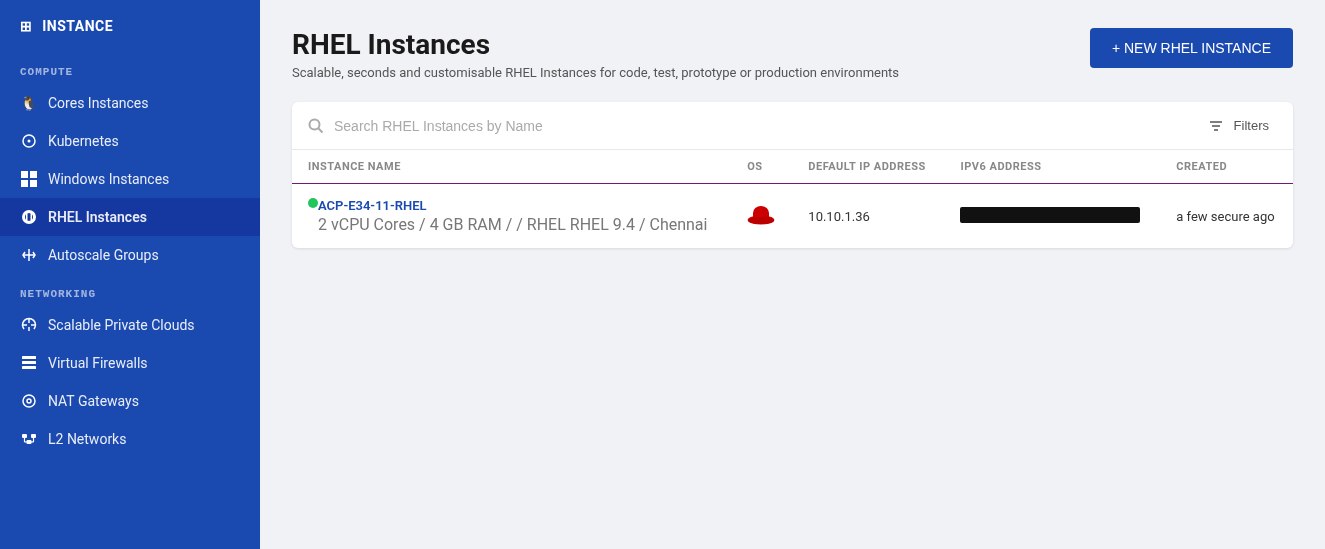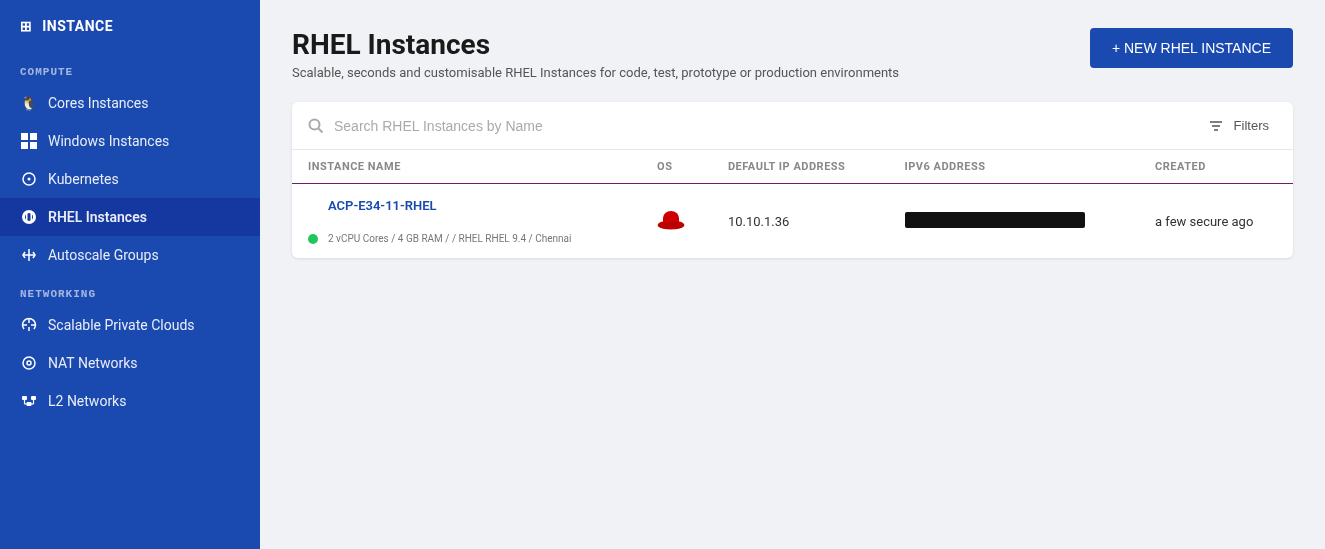--- a/index.html
+++ b/index.html
@@ -147,24 +147,24 @@
       padding: 14px 16px;
       font-size: 13px;
       color: #333;
       vertical-align: middle;
     }
     tbody tr {
       border-bottom: 1px solid #f0f0f0;
     }
     tbody tr:last-child { border-bottom: none; }
 
-    .instance-name-cell { display: flex; align-items: flex-end; gap: 10px; }
+    .instance-name-cell { display: flex; align-items: flex-start; }
     .status-dot { width: 10px; height: 10px; border-radius: 50%; background: #22c55e; flex-shrink: 0; }
     .instance-link { color: #1a49b0; text-decoration: none; font-weight: 600; display: block; }
-    .instance-sub { color: #777; font-size: 10px; margin-top: 20px; }
+    .instance-sub { color: #777; font-size: 16px; margin-top: 2px; }
 
     .ipv6-redacted {
       background: #111;
       color: #111;
       border-radius: 2px;
       padding: 2px 0;
       width: 180px;
       height: 16px;
       display: inline-block;
     }
@@ -181,37 +181,37 @@
   <div>
     <div class="sidebar-section-label">COMPUTE</div>
 
     <div class="sidebar-item">
       <span class="icon">🐧</span>
       <span>Cores Instances</span>
     </div>
     <div class="sidebar-item">
       <span class="icon">
         <svg width="16" height="16" viewBox="0 0 16 16" fill="white">
+            <circle cx="8" cy="8" r="6" stroke="white" stroke-width="1.5" fill="none"></circle>
+            <circle cx="8" cy="8" r="1.5" fill="white"></circle>
+          </svg>
+      </span>
+      <span>Kubernetes</span>
+    </div>
+    <div class="sidebar-item">
+      <span class="icon">
+        <svg width="16" height="16" viewBox="0 0 16 16" fill="white">
             <rect x="0" y="0" width="7" height="7"></rect>
             <rect x="9" y="0" width="7" height="7"></rect>
             <rect x="0" y="9" width="7" height="7"></rect>
             <rect x="9" y="9" width="7" height="7"></rect>
           </svg>
       </span>
       <span>Windows Instances</span>
     </div>
-    <div class="sidebar-item">
-      <span class="icon">
-        <svg width="16" height="16" viewBox="0 0 16 16" fill="white">
-            <circle cx="8" cy="8" r="6" stroke="white" stroke-width="1.5" fill="none"></circle>
-            <circle cx="8" cy="8" r="1.5" fill="white"></circle>
-          </svg>
-      </span>
-      <span>Kubernetes</span>
-    </div>
     <div class="sidebar-item active">
       <span class="icon">
         <svg width="16" height="16" viewBox="0 0 16 16" fill="white">
             <path d="M8 1a7 7 0 1 0 0 14A7 7 0 0 0 8 1zM4 8c0-1 .4-2 1-2.7V10.7C4.4 10 4 9 4 8zm2.5 3.5V4.5c.5-.3 1-.5 1.5-.5.5 0 1 .2 1.5.5v7c-.5.3-1 .5-1.5.5-.5 0-1-.2-1.5-.5zM11 10.7V5.3c.6.7 1 1.7 1 2.7s-.4 2-1 2.7z"></path>
           </svg>
       </span>
       <span>RHEL Instances</span>
     </div>
     <div class="sidebar-item">
       <span class="icon">
@@ -231,26 +231,36 @@
       <span class="icon">
         <svg width="16" height="16" viewBox="0 0 16 16" fill="none" stroke="white" stroke-width="1.5">
             <path d="M3 12c-1-1.5-1.5-3-1.5-4 0-3.6 2.9-6.5 6.5-6.5S14.5 4.4 14.5 8c0 1-.5 2.5-1.5 4"></path>
             <path d="M8 2v4M8 10v4M2 8h4M10 8h4"></path>
           </svg>
       </span>
       <span>Scalable Private Clouds</span>
     </div>
     <div class="sidebar-item">
       <span class="icon">
+        <svg width="16" height="16" viewBox="0 0 16 16" fill="white">
+            <rect x="1" y="1" width="14" height="3" rx="0.5"></rect>
+            <rect x="1" y="6" width="14" height="3" rx="0.5"></rect>
+            <rect x="1" y="11" width="14" height="3" rx="0.5"></rect>
+          </svg>
+      </span>
+      <span>Virtual Firewalls</span>
+    </div>
+    <div class="sidebar-item">
+      <span class="icon">
         <svg width="16" height="16" viewBox="0 0 16 16" fill="none" stroke="white" stroke-width="1.5">
             <circle cx="8" cy="8" r="6"></circle>
             <circle cx="8" cy="8" r="2"></circle>
           </svg>
       </span>
-      <span>NAT Networks</span>
+      <span>NAT Gateways</span>
     </div>
     <div class="sidebar-item">
       <span class="icon">
         <svg width="16" height="16" viewBox="0 0 16 16" fill="white">
             <rect x="1" y="3" width="5" height="4" rx="1"></rect>
             <rect x="10" y="3" width="5" height="4" rx="1"></rect>
             <rect x="5.5" y="9" width="5" height="4" rx="1"></rect>
             <line x1="3.5" y1="7" x2="3.5" y2="11" stroke="white" stroke-width="1.2"></line>
             <line x1="12.5" y1="7" x2="12.5" y2="11" stroke="white" stroke-width="1.2"></line>
             <line x1="3.5" y1="11" x2="8" y2="11" stroke="white" stroke-width="1.2"></line>

